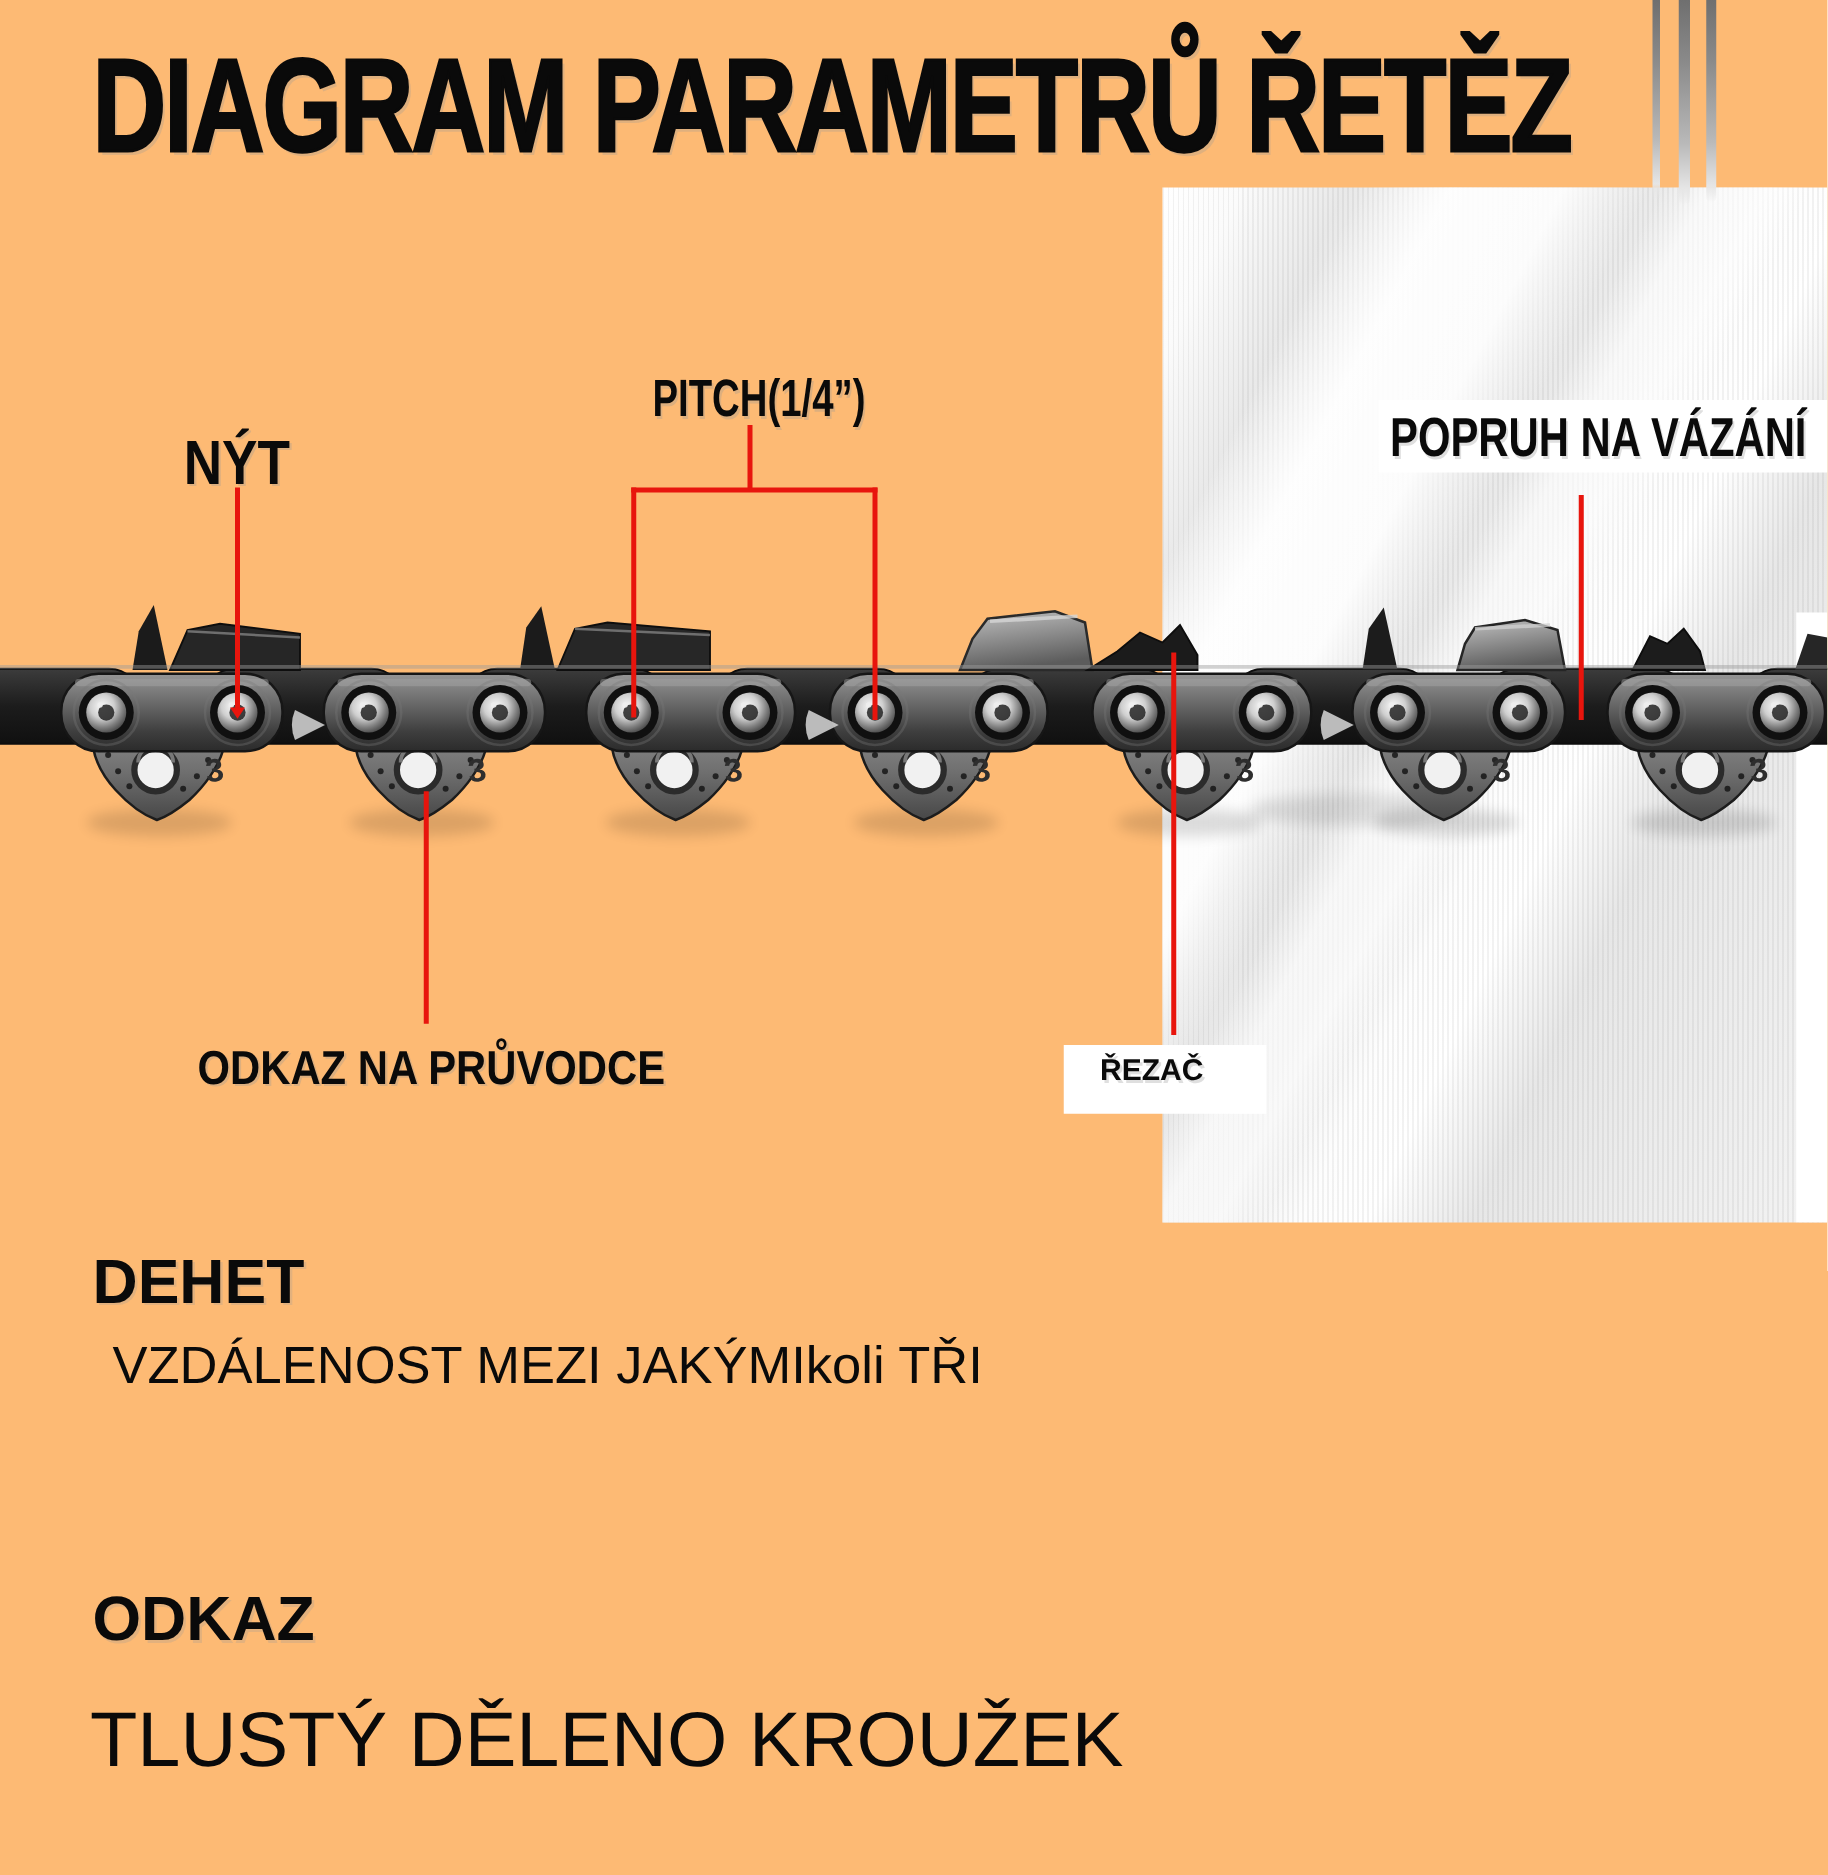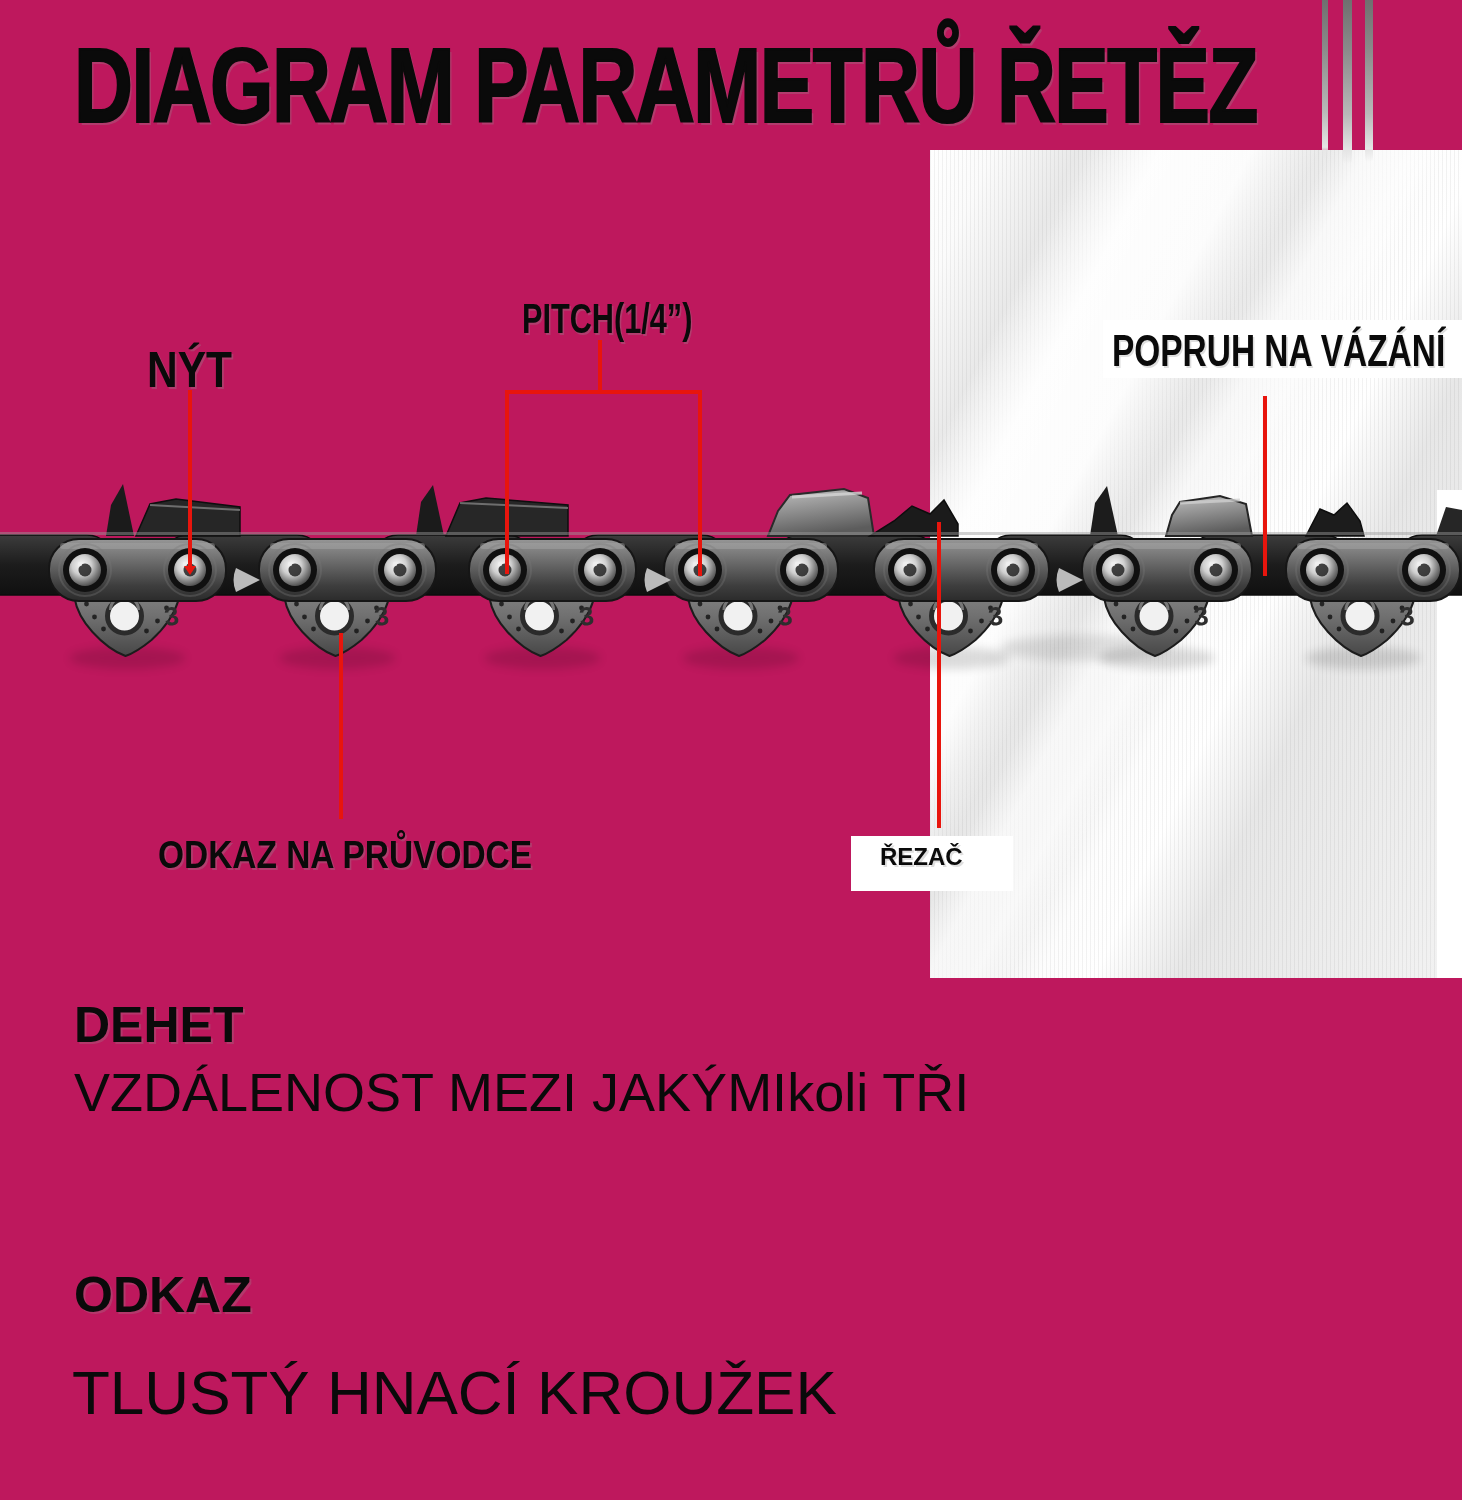--- a/index.html
+++ b/index.html
@@ -1,16 +1,16 @@
 <!DOCTYPE html>
 <html><head>
 <meta charset="utf-8">
 <style>
   html,body{margin:0;padding:0;background:#fff;}
-  .page{position:relative;width:1462px;height:1500px;background:#be185d;overflow:hidden;
+  .page{position:relative;width:1462px;height:1500px;background:#fdba74;overflow:hidden;
         font-family:"Liberation Sans","DejaVu Sans",sans-serif;color:#0a0a0a;}
 
   
   .bg-panel{position:absolute;left:930px;top:150px;width:532px;height:828px;overflow:hidden;
     background:
       repeating-linear-gradient(90deg, rgba(0,0,0,0.05) 0 1px, rgba(0,0,0,0) 1px 4px),
       linear-gradient(115deg,#ffffff 0%,#fbfbfb 7%,#e9e9e9 16%,#f3f3f3 24%,#e5e5e5 34%,
                       #ededed 46%,#fdfdfd 54%,#ffffff 60%,#e7e7e7 69%,#ececec 82%,#f3f3f3 100%);}
   .bg-band{position:absolute;top:-60px;height:950px;background:linear-gradient(90deg,rgba(255,255,255,0) 0,
       rgba(255,255,255,.9) 30%,rgba(255,255,255,.9) 70%,rgba(255,255,255,0) 100%);
@@ -47,21 +47,21 @@
   .callout.popruh{left:1112px;top:329px;font-size:44px;transform:scaleX(.76);}
   .callout.odkaz{left:158px;top:836px;font-size:38px;transform:scaleX(.88);}
   .callout.rezac{left:880px;top:845px;font-size:24px;}
   .label-box{position:absolute;background:#ffffff;z-index:5;}
   .label-box.popruh-box{left:1103px;top:320px;width:359px;height:58px;}
   .label-box.rezac-box{left:851px;top:836px;width:162px;height:55px;}
 
   
   .sec-head{position:absolute;left:74px;font-size:50px;font-weight:bold;line-height:1;z-index:4;
      text-shadow:2px 2px 0 rgba(150,150,150,.25);}
-  .sec-body{position:absolute;left:74px;font-size:54px;line-height:60px;font-weight:normal;z-index:4;
+  .sec-body{position:absolute;left:90px;font-size:42px;line-height:60px;font-weight:normal;z-index:4;
      letter-spacing:0;}
   .sec-body div{white-space:nowrap;}
   .metr-line{position:absolute;left:72px;font-size:62px;font-weight:normal;line-height:1;z-index:4;white-space:nowrap;}
 </style>
 </head>
 <body>
 
 <div class="page">
 
   <div class="bg-panel">
@@ -320,15 +320,15 @@
   <div class="callout pitch">PITCH(1/4”)</div>
   <div class="callout popruh">POPRUH NA VÁZÁNÍ</div>
   <div class="callout odkaz">ODKAZ NA PRŮVODCE</div>
   <div class="callout rezac">ŘEZAČ</div>
 
   <div class="sec-head" style="top:1000px;">DEHET</div>
   <div class="sec-body" style="top:1062px;">
     <div>VZDÁLENOST MEZI JAKÝMIkoli TŘI</div>
   </div>
   <div class="sec-head" style="top:1270px;">ODKAZ</div>
-  <div class="metr-line" style="top:1362px;">TLUSTÝ HNACÍ KROUŽEK</div>
+  <div class="metr-line" style="top:1362px;">TLUSTÝ DĚLENO KROUŽEK</div>
 
 </div>
 
 </body></html>

